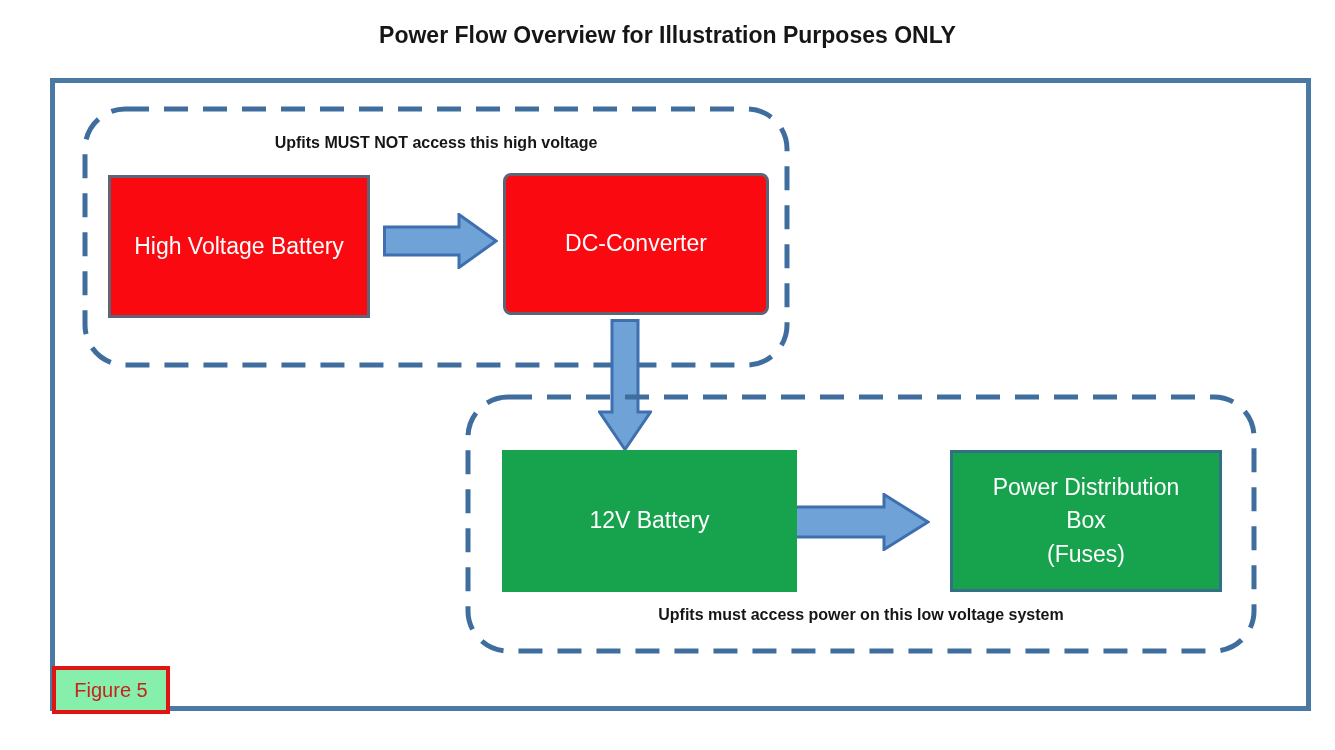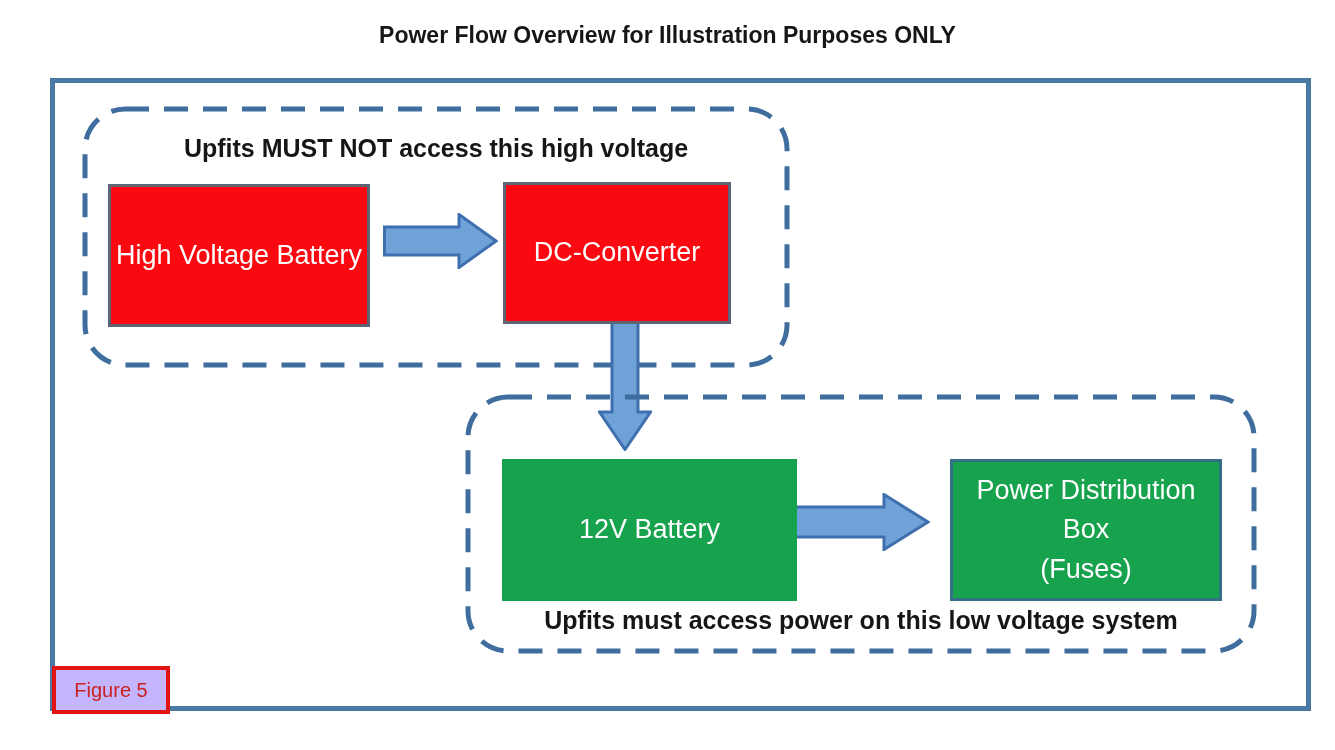--- a/index.html
+++ b/index.html
@@ -37,69 +37,68 @@
   .zone-high { left: 82px; top: 106px; width: 708px; height: 262px; z-index: 2; }
   .zone-low  { left: 465px; top: 394px; width: 792px; height: 260px; z-index: 4; }
   .dashed-rect {
     fill: none;
     stroke: var(--dashed-border, #3f6e9e);
     stroke-width: 5;
     stroke-dasharray: 24 15;
   }
 
   .caption {
-    font-size: 25px;
+    font-size: 16px;
     font-weight: bold;
     color: var(--caption-text, #161616);
     text-align: center;
     z-index: 5;
   }
   .caption-high { left: 82px; top: 134px; width: 708px; }
   .caption-low  { left: 465px; top: 606px; width: 792px; }
 
   .node {
     display: flex;
     align-items: center;
     justify-content: center;
     flex-direction: column;
     color: var(--node-text, #fdfefd);
-    font-size: 27px;
+    font-size: 23px;
     text-align: center;
     z-index: 5;
     line-height: 1.45;
-    margin-top: 9px;
   }
   .node-red {
     background: var(--red-fill, #fa0a10);
     border: 3px solid var(--red-box-border, #5c6476);
   }
   .node-green { background: var(--green-fill, #17a24e); }
   .node-hv  { left: 108px; top: 175px; width: 262px; height: 143px; }
-  .node-dc  { left: 503px; top: 173px; width: 228px; height: 142px; }
+  .node-dc  { left: 503px; top: 173px; width: 266px; height: 142px; border-radius: 8px; }
   .node-12v { left: 502px; top: 450px; width: 295px; height: 142px; }
   .node-pdb {
     left: 950px; top: 450px; width: 272px; height: 142px;
     border: 3px solid var(--green-box-border, #337085);
   }
 
   .flow-arrow { display: block; }
   .arrow-shape {
     fill: var(--arrow-fill, #6fa3d8);
     stroke: var(--arrow-border, #3f6fae);
     stroke-width: 3;
     stroke-linejoin: miter;
   }
   .arrow-1 { left: 383px; top: 213px; width: 115px; height: 56px; z-index: 2; }
   .arrow-down { left: 598px; top: 319px; width: 54px; height: 132px; z-index: 3; }
   .arrow-2 { left: 785px; top: 493px; width: 145px; height: 58px; z-index: 2; }
 
   .figure-box {
     left: 52px; top: 666px;
     width: 118px; height: 48px;
-    background: #c4b5fd;
+    background: #86efac;
     border: 4px solid var(--figure-border, #e11414);
     display: flex;
     align-items: center;
     justify-content: center;
     font-size: 20px;
     color: var(--figure-text, #c9211e);
     z-index: 6;
   }
 </style>
 </head>

